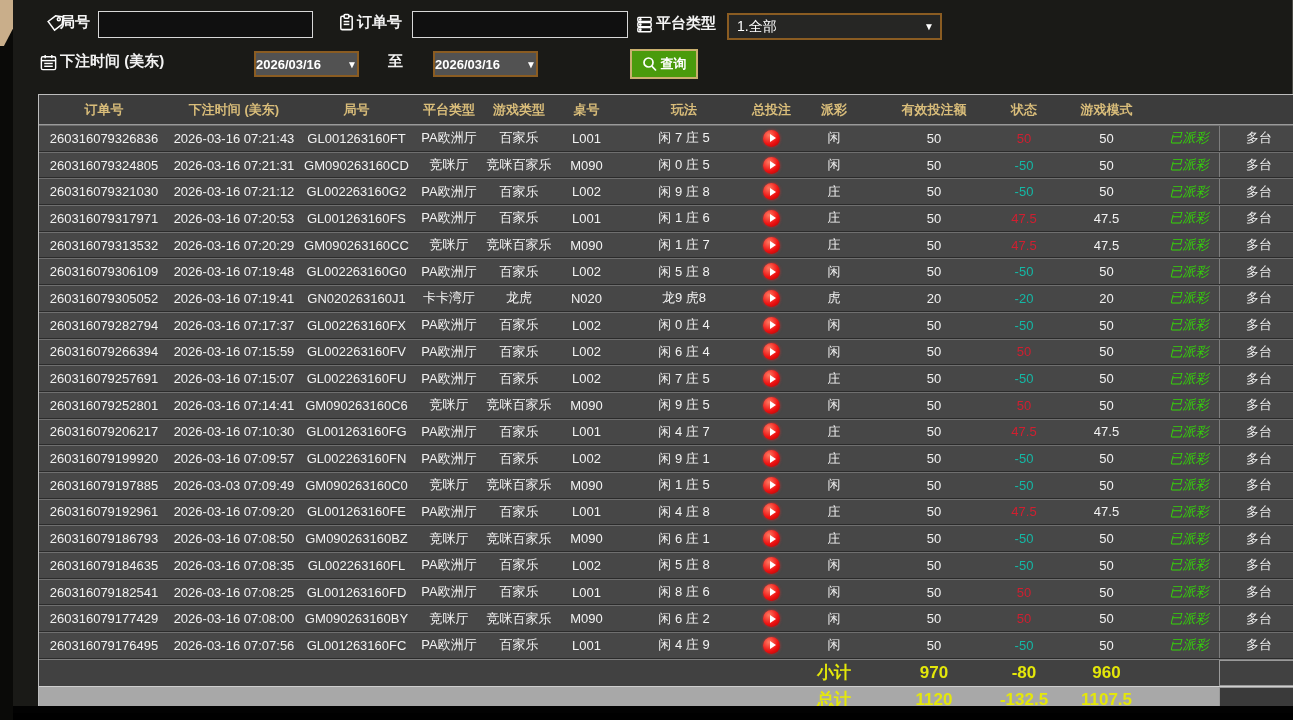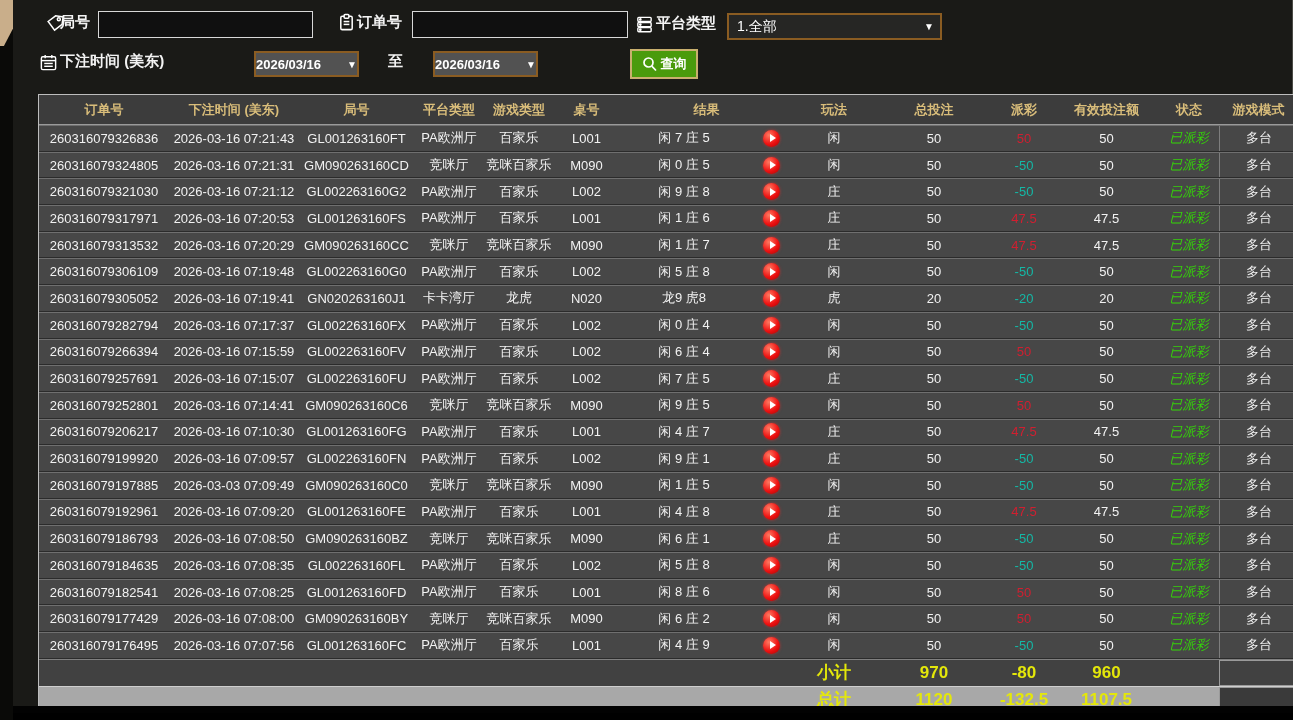--- a/index.html
+++ b/index.html
@@ -134,21 +134,20 @@
     </div>
 
     <div class="table-wrap">
       <div class="grid thead">
         <div class="cell">订单号</div>
         <div class="cell">下注时间 (美东)</div>
         <div class="cell">局号</div>
         <div class="cell">平台类型</div>
         <div class="cell">游戏类型</div>
         <div class="cell">桌号</div>
-        <div class="cell" style="grid-column:span 2;">结果</div>
         <div class="cell">玩法</div>
         <div class="cell">总投注</div>
         <div class="cell">派彩</div>
         <div class="cell">有效投注额</div>
         <div class="cell">状态</div>
         <div class="cell">游戏模式</div>
       </div>
 
       <div>
   <div class="grid row">

